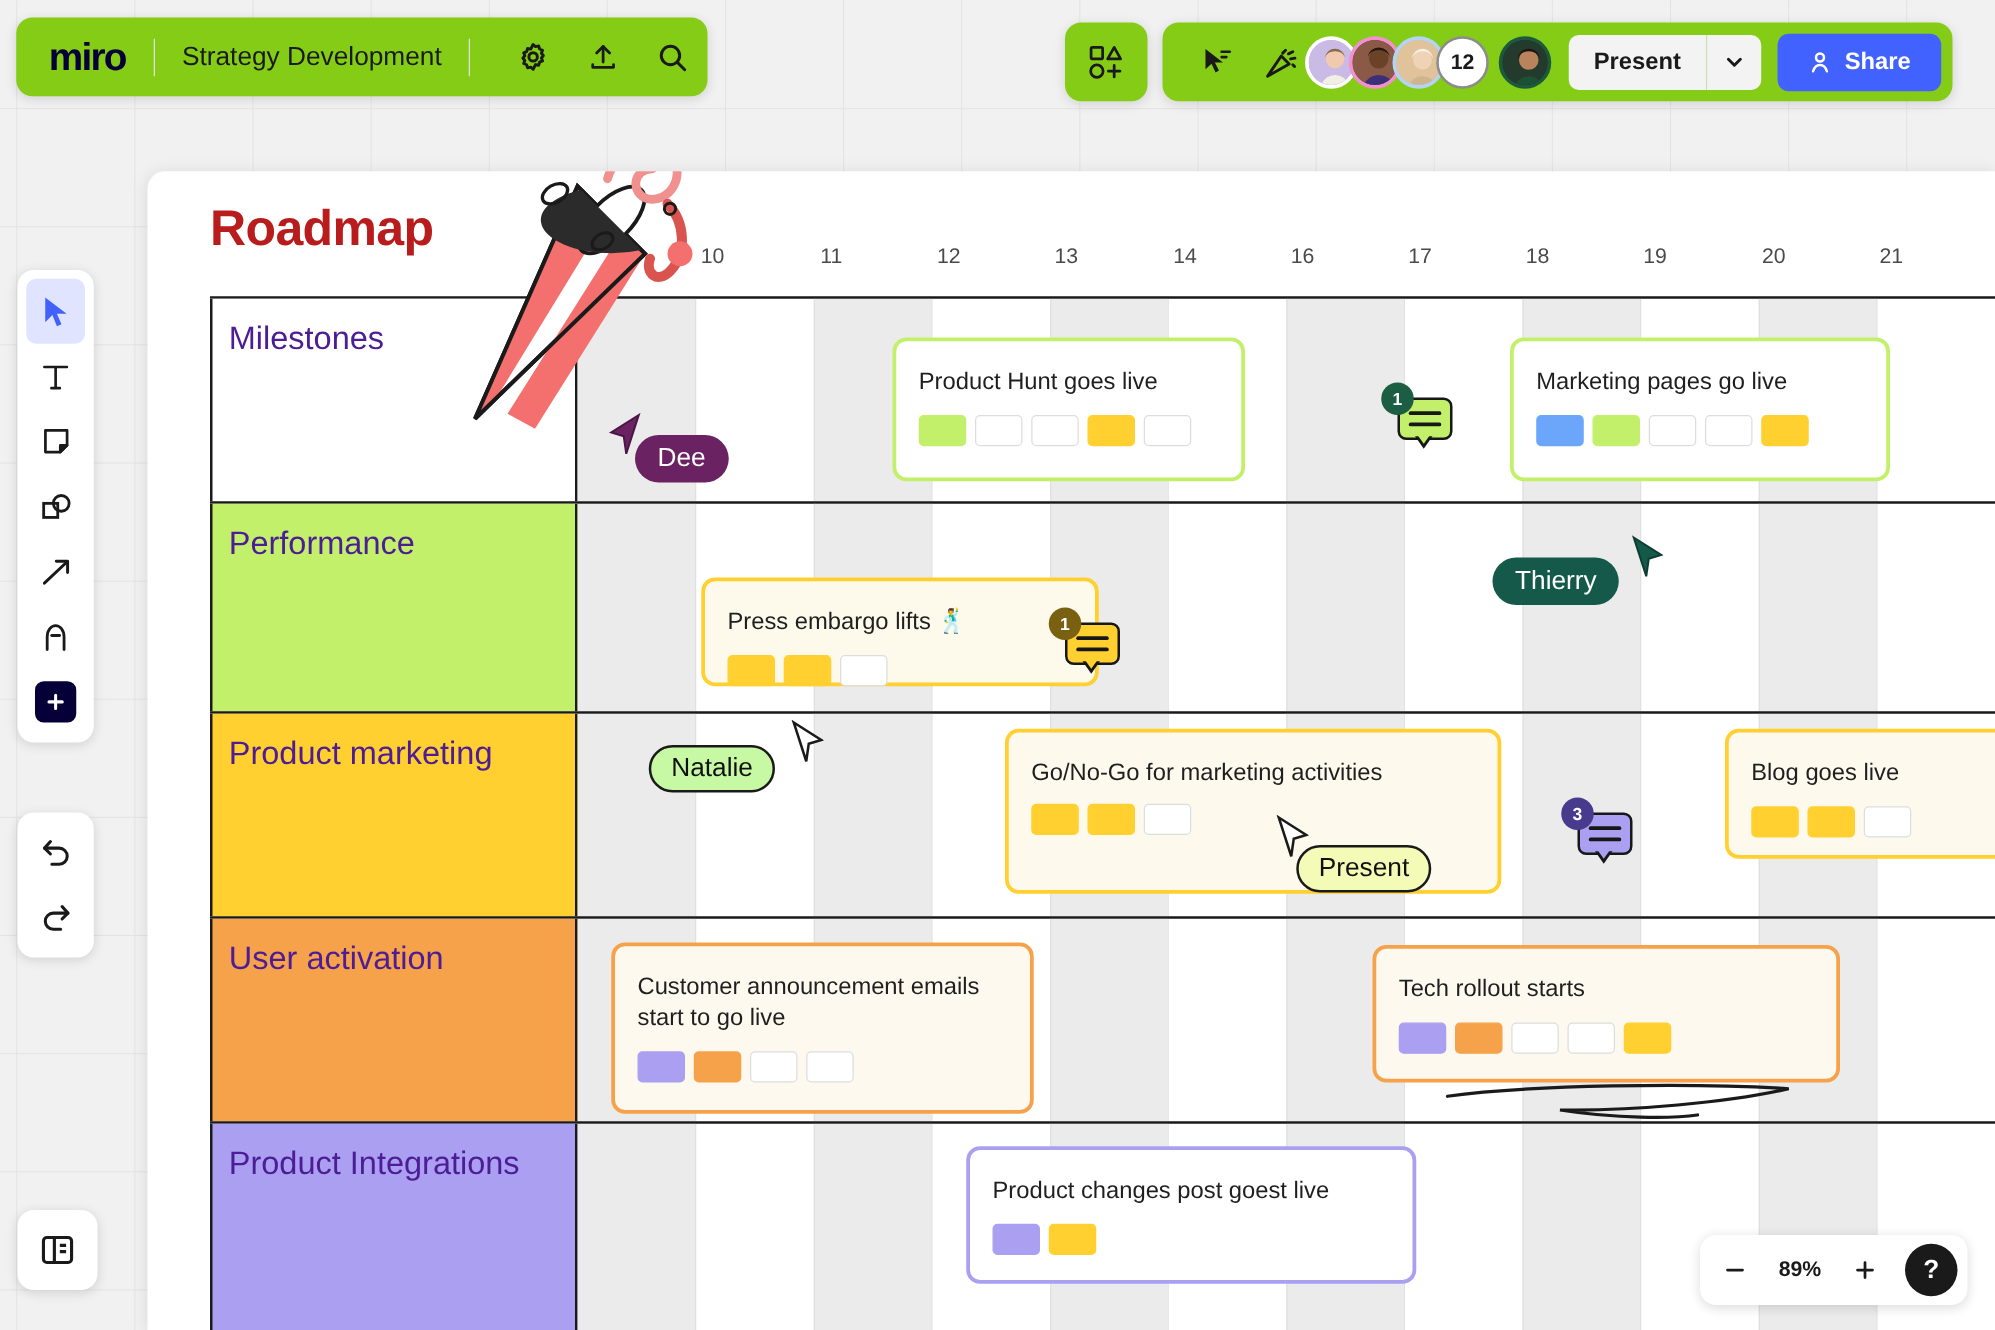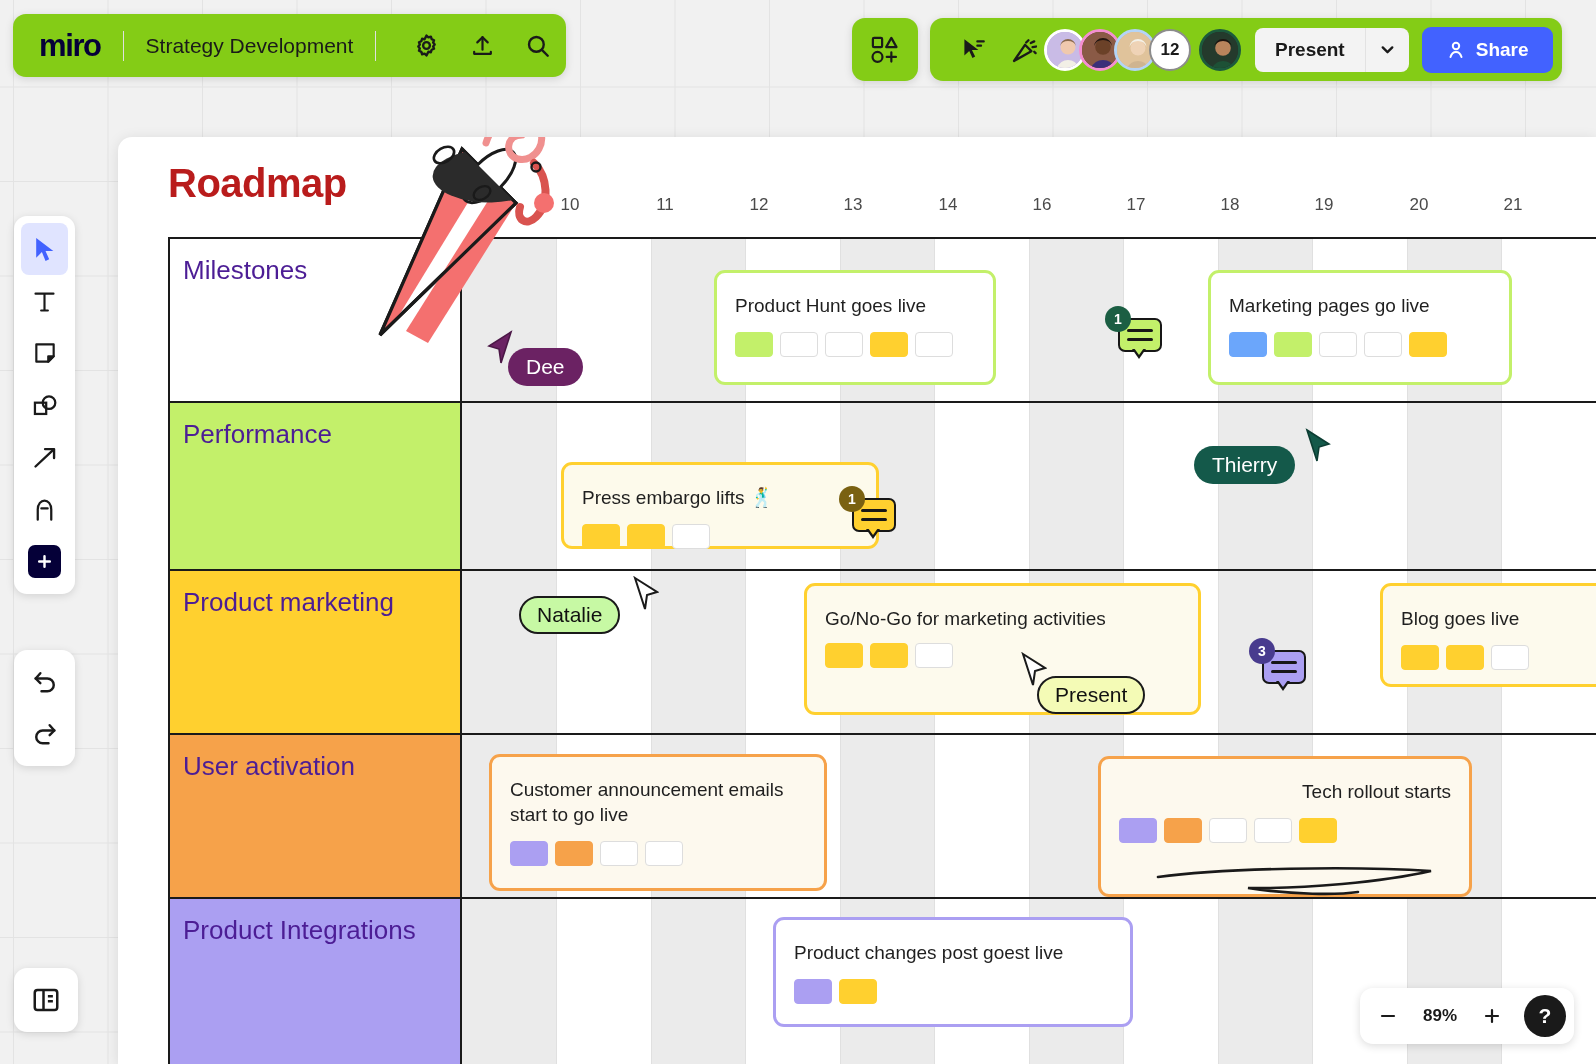--- a/index.html
+++ b/index.html
@@ -425,21 +425,21 @@
   <div class="card ua" style="left:371px; top:617px; width:338px; height:137px;">
     <div class="card-title" style="margin-bottom:14px;">Customer announcement emails start to go live</div>
     <div class="chips">
       <div class="chip" style="background:#ab9ff2; border-color:#ab9ff2;"></div>
       <div class="chip" style="background:#f6a24a; border-color:#f6a24a;"></div>
       <div class="chip"></div>
       <div class="chip"></div>
     </div>
   </div>
 
-  <div class="card ua" style="left:980px; top:619px; width:374px; height:141px;text-align:right;">
+  <div class="card ua" style="left:980px; top:619px; width:374px; height:110px;">
     <div class="card-title">Tech rollout starts</div>
     <div class="chips">
       <div class="chip" style="background:#ab9ff2; border-color:#ab9ff2;"></div>
       <div class="chip" style="background:#f6a24a; border-color:#f6a24a;"></div>
       <div class="chip"></div>
       <div class="chip"></div>
       <div class="chip" style="background:#ffd02f; border-color:#ffd02f;"></div>
     </div>
   </div>
 

